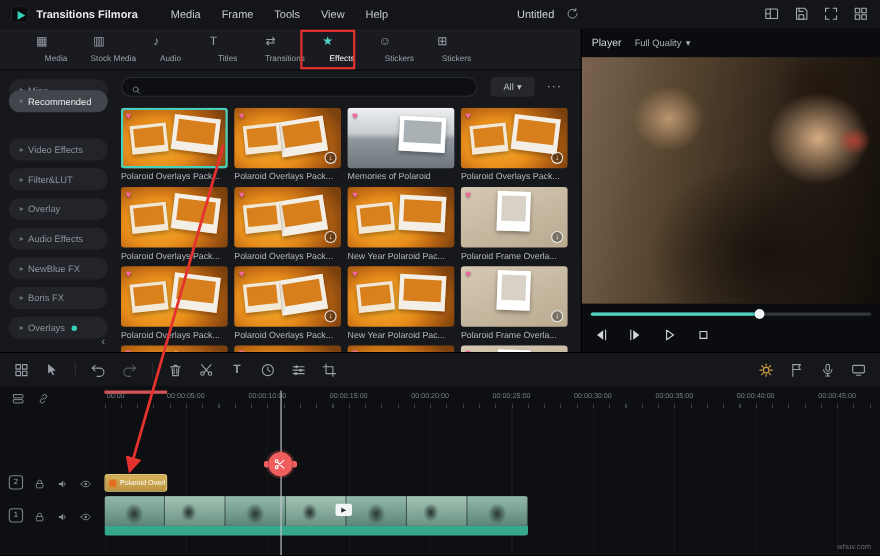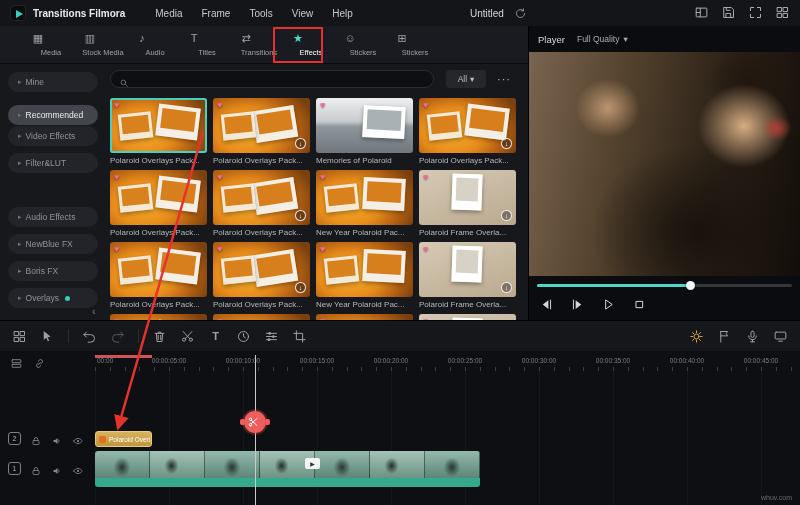--- a/index.html
+++ b/index.html
@@ -213,31 +213,35 @@
       <div class="tab">
           <span class="tab-icon">⊞</span>
           <span class="tab-label">Stickers</span>
         </div>
     </div>
 
     <div class="side-item" style="top:46px">
         <span class="side-chevron">▸</span>
         <span>Mine</span>
       </div>
-    <div class="side-item selected" style="top:79px">
+    <div class="side-item selected" style="top:56px">
         <span class="side-chevron">▸</span>
         <span>Recommended</span>
       </div>
     <div class="side-item" style="top:127px">
         <span class="side-chevron">▸</span>
         <span>Filter&amp;LUT</span>
       </div>
     <div class="side-item" style="top:100px">
         <span class="side-chevron">▸</span>
         <span>Video Effects</span>
+      </div>
+    <div class="side-item" style="top:154px">
+        <span class="side-chevron">▸</span>
+        <span>Overlay</span>
       </div>
     <div class="side-item" style="top:181px">
         <span class="side-chevron">▸</span>
         <span>Audio Effects</span>
       </div>
     <div class="side-item" style="top:235px">
         <span class="side-chevron">▸</span>
         <span>Boris FX</span>
       </div>
     <div class="side-item" style="top:208px">

